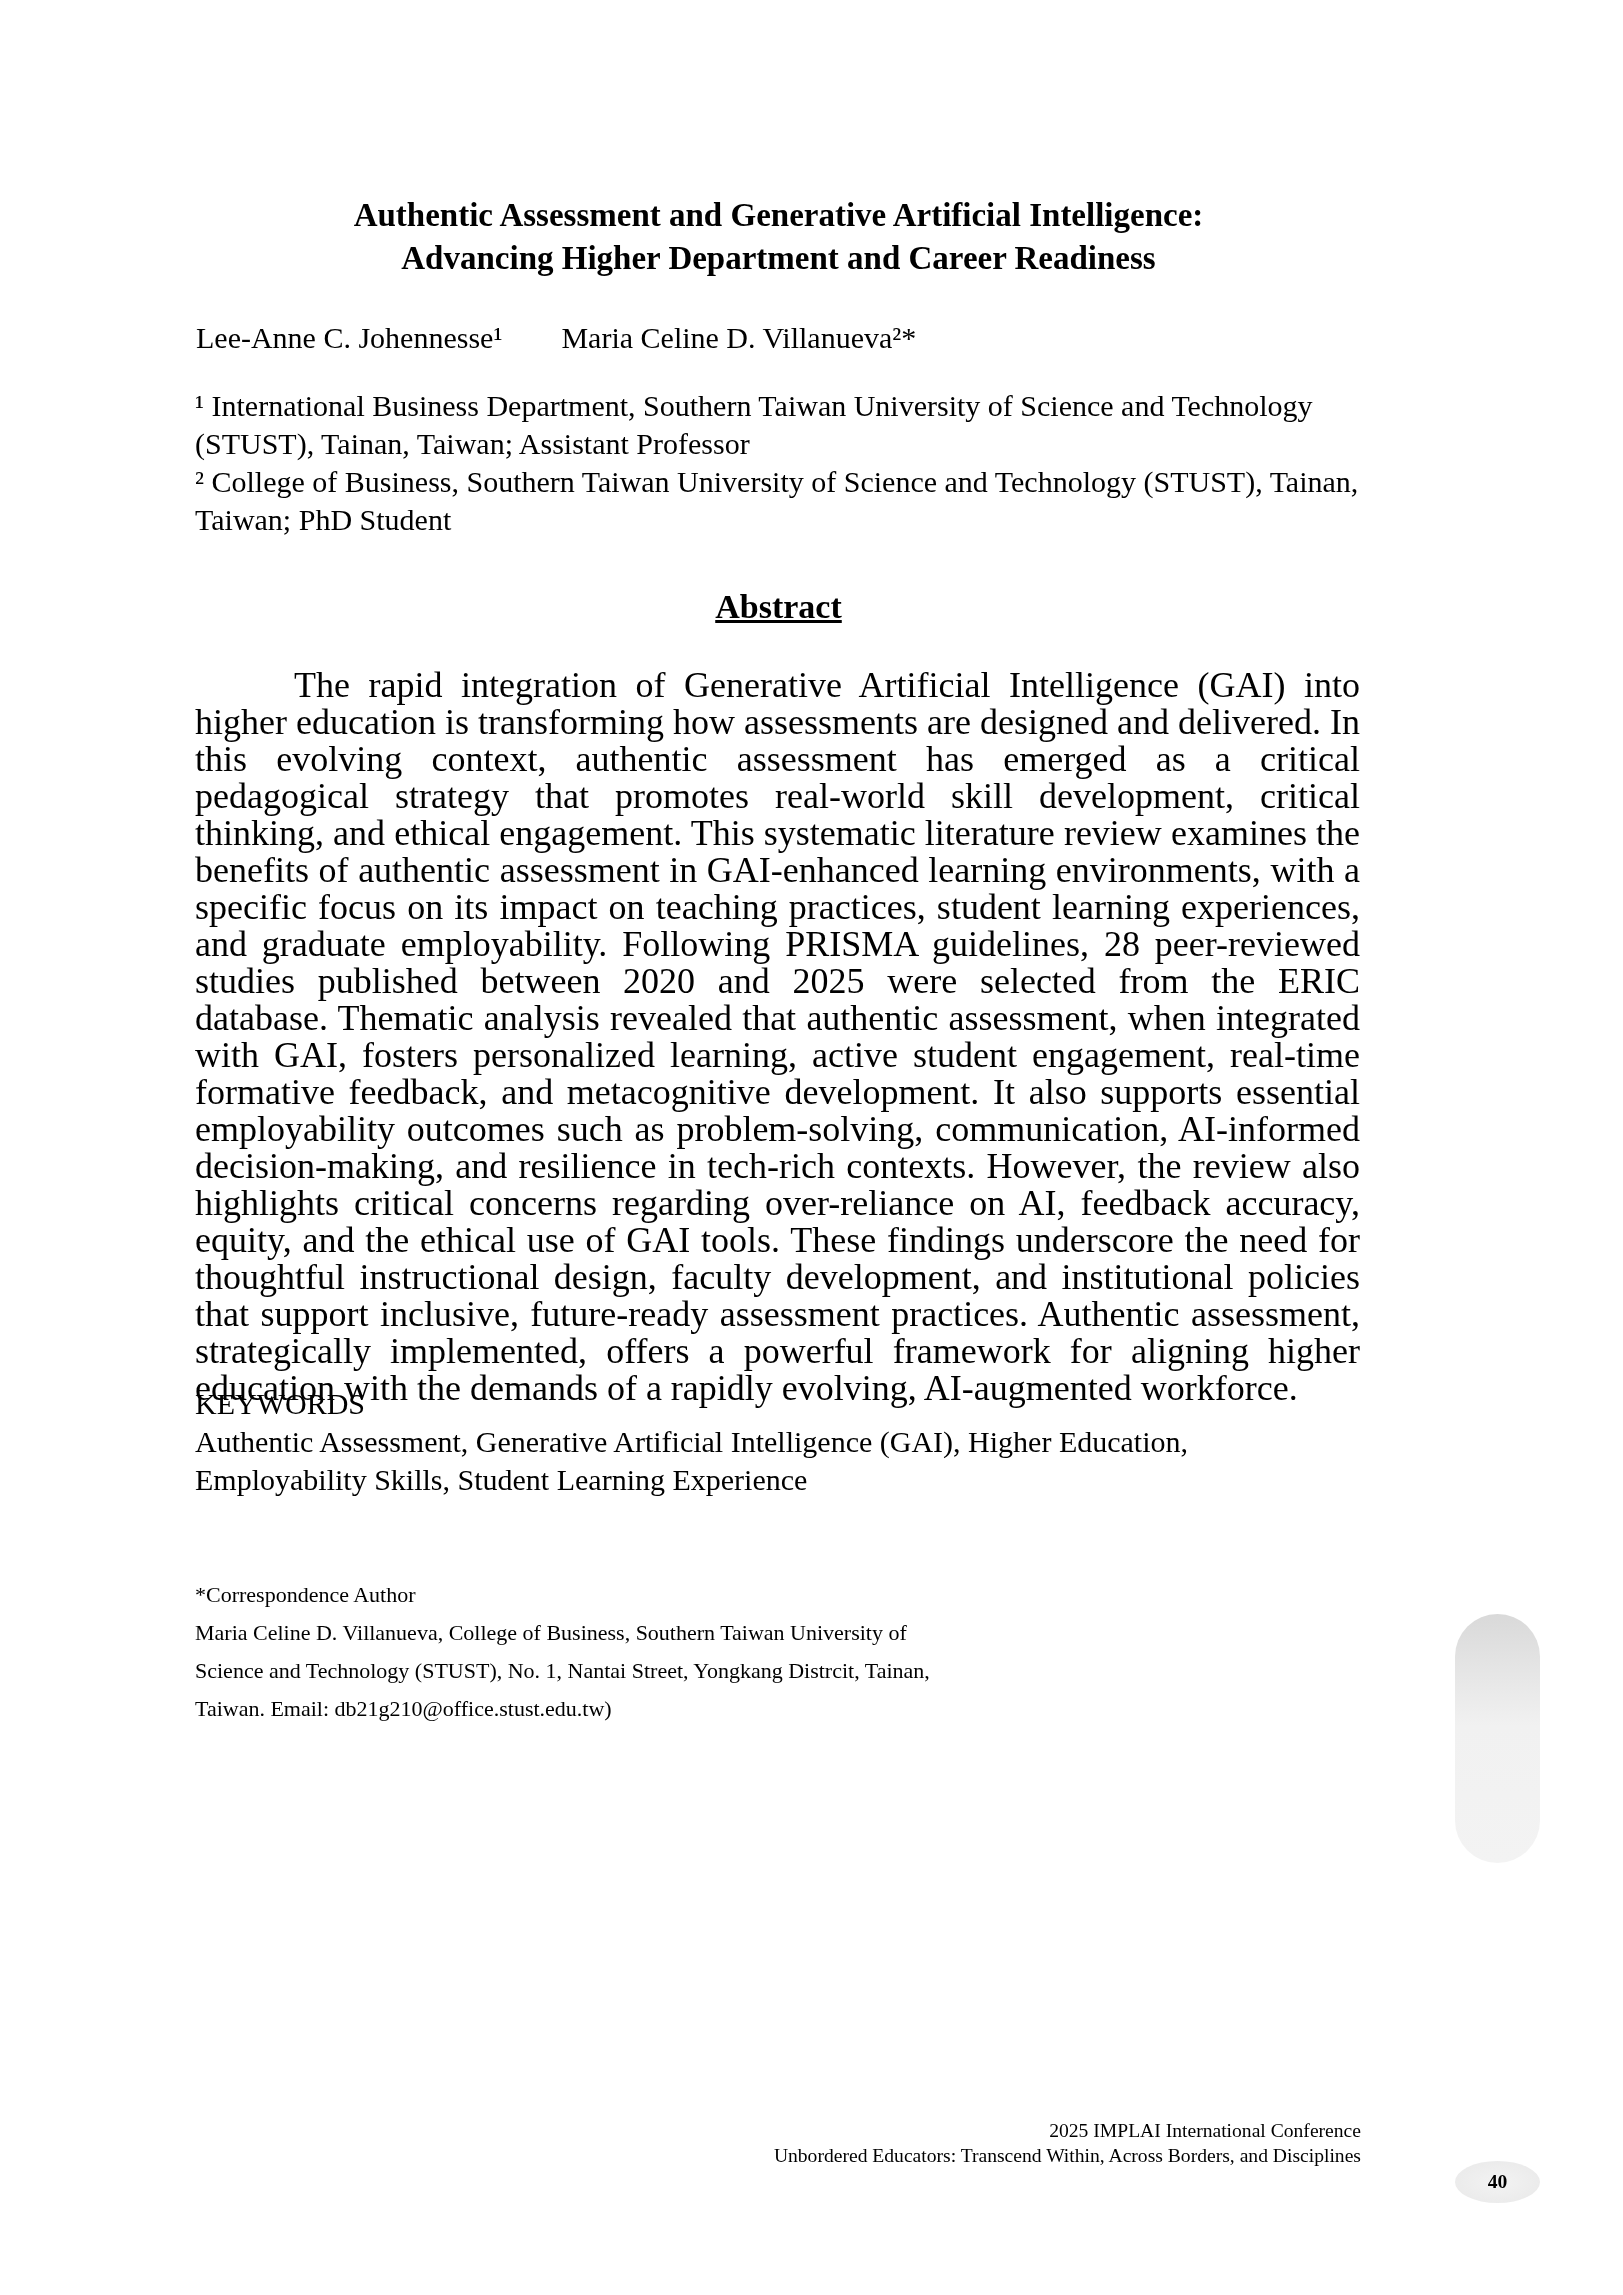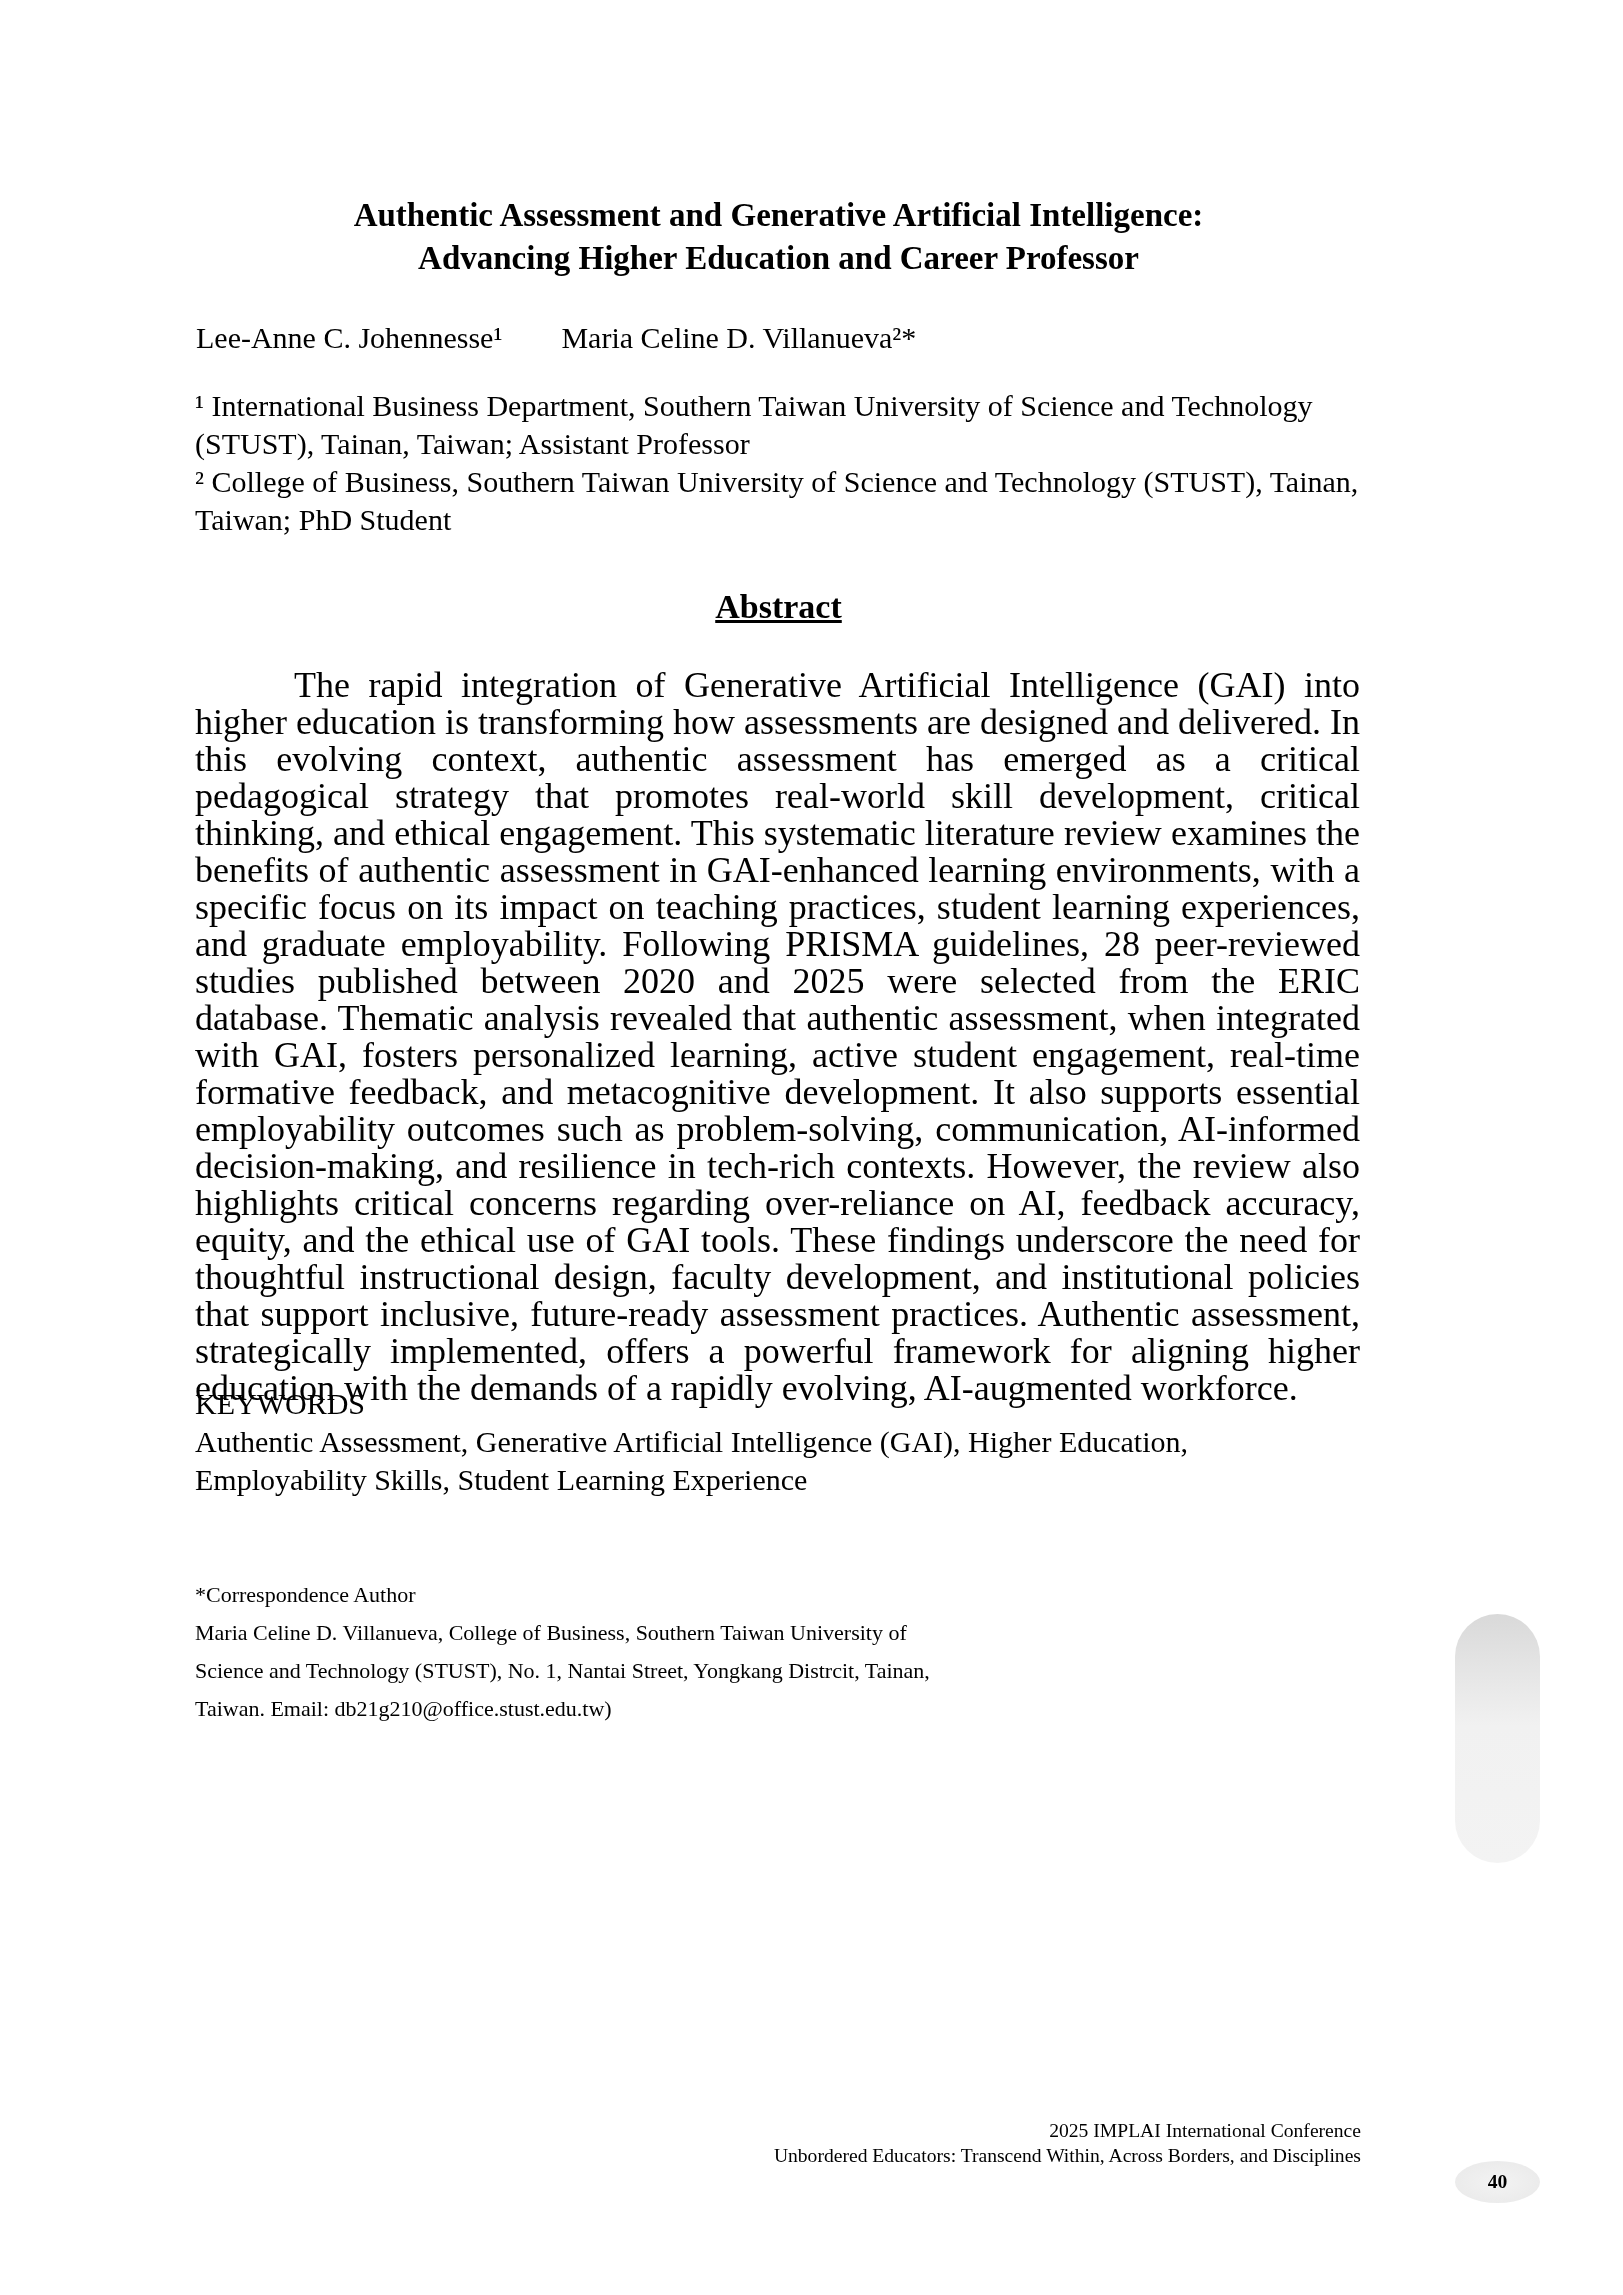--- a/index.html
+++ b/index.html
@@ -25,21 +25,21 @@
                 background:radial-gradient(#f3f3f3, #e8e8e8); display:flex; align-items:center;
                 justify-content:center; font-weight:bold; font-size:19.6px; }
 </style>
 </head>
 <body>
 
 <div class="page">
 
   <div class="title">
     <div>Authentic Assessment and Generative Artificial Intelligence:</div>
-    <div>Advancing Higher Education and Career Professor</div>
+    <div>Advancing Higher Department and Career Readiness</div>
   </div>
 
   <div class="authors">
     <span>Lee-Anne C. Johennesse</span><span>¹</span><span class="gap"></span><span>Maria Celine D. Villanueva</span><span>²*</span>
   </div>
 
   <div class="affils">
     <div>¹ International Business Department, Southern Taiwan University of Science and Technology (STUST), Tainan, Taiwan; Assistant Professor</div>
     <div>² College of Business, Southern Taiwan University of Science and Technology (STUST), Tainan, Taiwan; PhD Student</div>
   </div>

